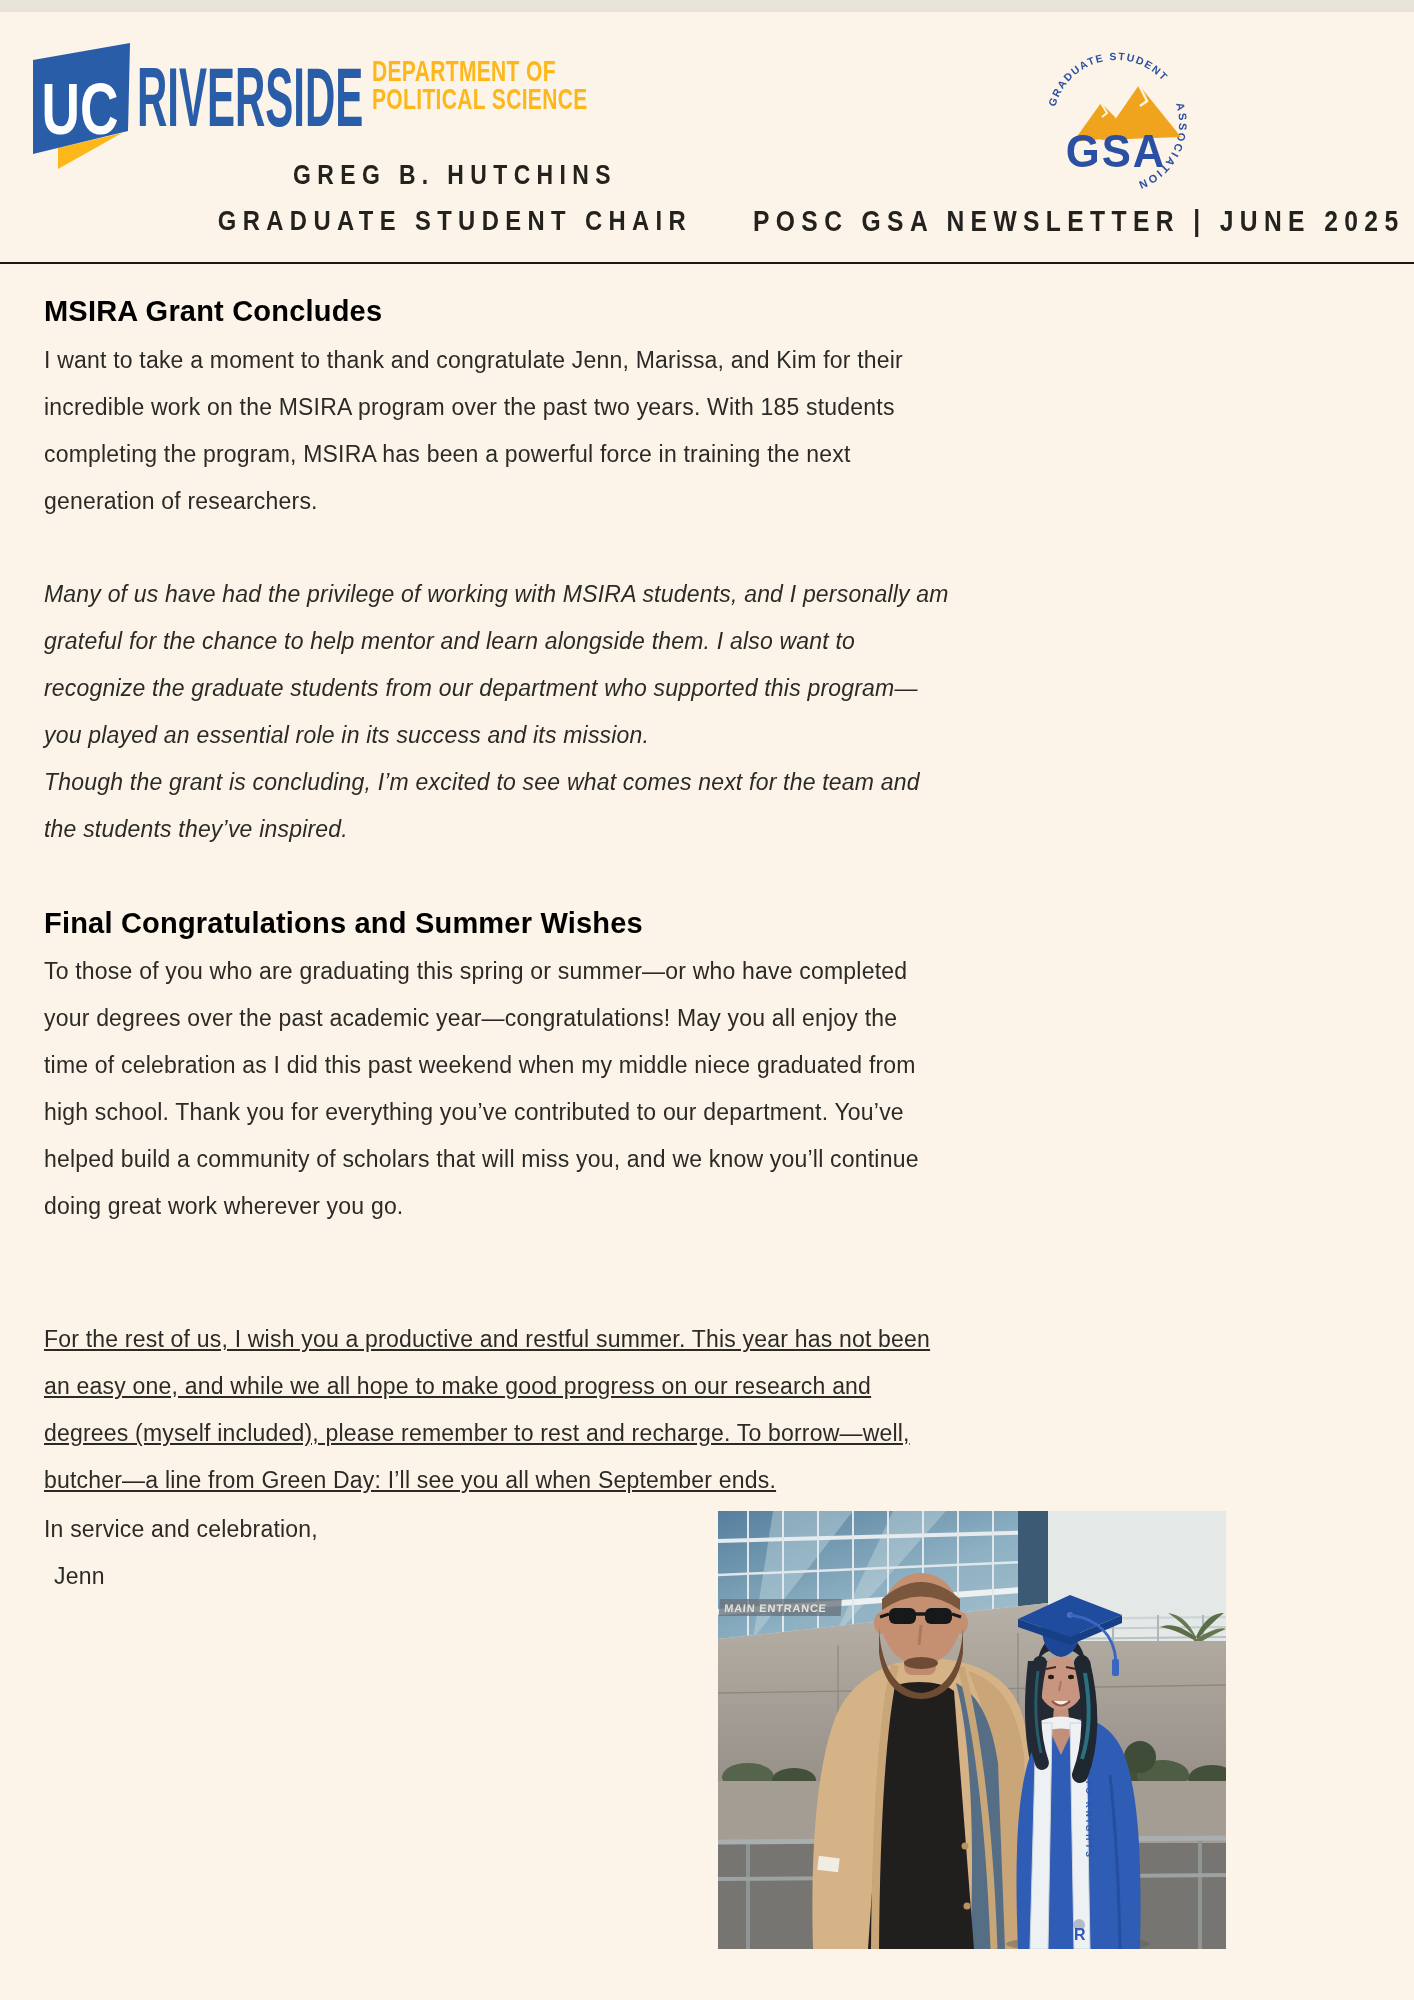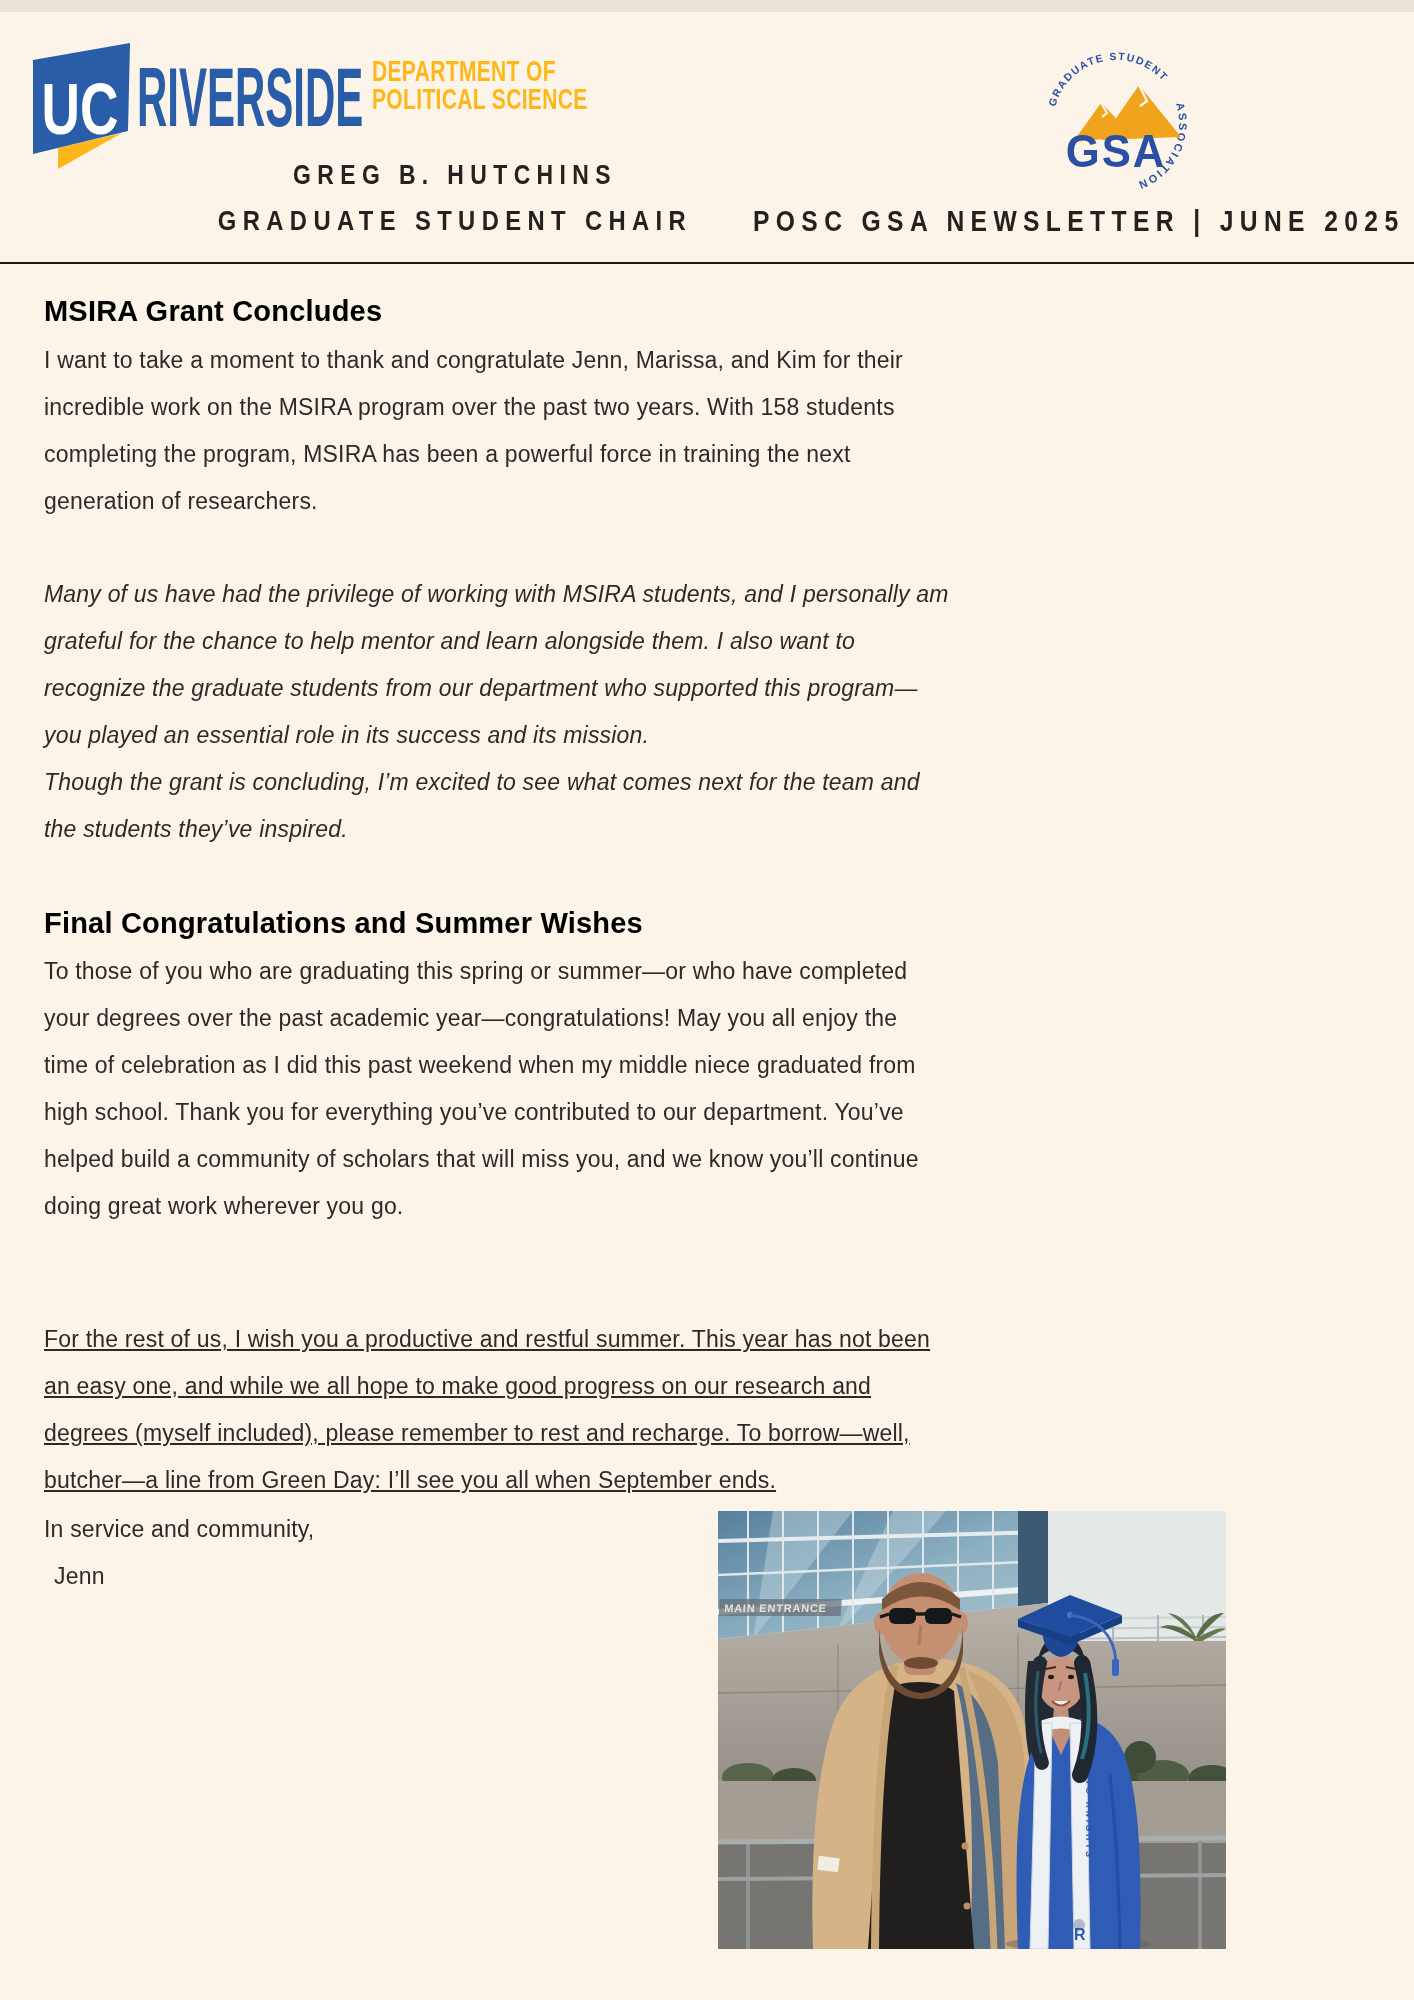--- a/index.html
+++ b/index.html
@@ -91,21 +91,21 @@
       <text transform="translate(73,122) scale(0.95,1)" text-anchor="middle" font-size="46" font-weight="800" letter-spacing="2" fill="#2b4fa2" font-family="Liberation Sans, sans-serif">GSA</text>
     </svg>
   </header>
 
   <div class="divider"></div>
 
   <main>
 
     <h2 class="blk h h1-pos">MSIRA Grant Concludes</h2>
     <p class="blk body p1-pos">I want to take a moment to thank and congratulate Jenn, Marissa, and Kim for their
-incredible work on the MSIRA program over the past two years. With 158 students
+incredible work on the MSIRA program over the past two years. With 185 students
 completing the program, MSIRA has been a powerful force in training the next
 generation of researchers.</p>
     <p class="blk body p2-pos">Many of us have had the privilege of working with MSIRA students, and I personally am
 grateful for the chance to help mentor and learn alongside them. I also want to
 recognize the graduate students from our department who supported this program—
 you played an essential role in its success and its mission.
 Though the grant is concluding, I’m excited to see what comes next for the team and
 the students they’ve inspired.</p>
 
     <h2 class="blk h h2-pos">Final Congratulations and Summer Wishes</h2>
@@ -113,21 +113,21 @@
 your degrees over the past academic year—congratulations! May you all enjoy the
 time of celebration as I did this past weekend when my middle niece graduated from
 high school. Thank you for everything you’ve contributed to our department. You’ve
 helped build a community of scholars that will miss you, and we know you’ll continue
 doing great work wherever you go.</p>
     <p class="blk body p4-pos">For the rest of us, I wish you a productive and restful summer. This year has not been
 an easy one, and while we all hope to make good progress on our research and
 degrees (myself included), please remember to rest and recharge. To borrow—well,
 butcher—a line from Green Day: I’ll see you all when September ends.</p>
 
-    <p class="blk body sign-pos"><span>In service and community,</span><br><span class="sign-indent">Jenn</span></p>
+    <p class="blk body sign-pos"><span>In service and celebration,</span><br><span class="sign-indent">Jenn</span></p>
 
     <svg class="photo" viewBox="0 0 508 438" preserveAspectRatio="none">
       <defs>
         <linearGradient id="glass" x1="0" y1="0" x2="1" y2="1">
           <stop offset="0" stop-color="#557f9e"></stop>
             <stop offset="0.55" stop-color="#8db0c2"></stop>
             <stop offset="1" stop-color="#a9c3cf"></stop>
         </linearGradient>
         <linearGradient id="wall" x1="0" y1="0" x2="0" y2="1">
           <stop offset="0" stop-color="#b6b0a6"></stop>

